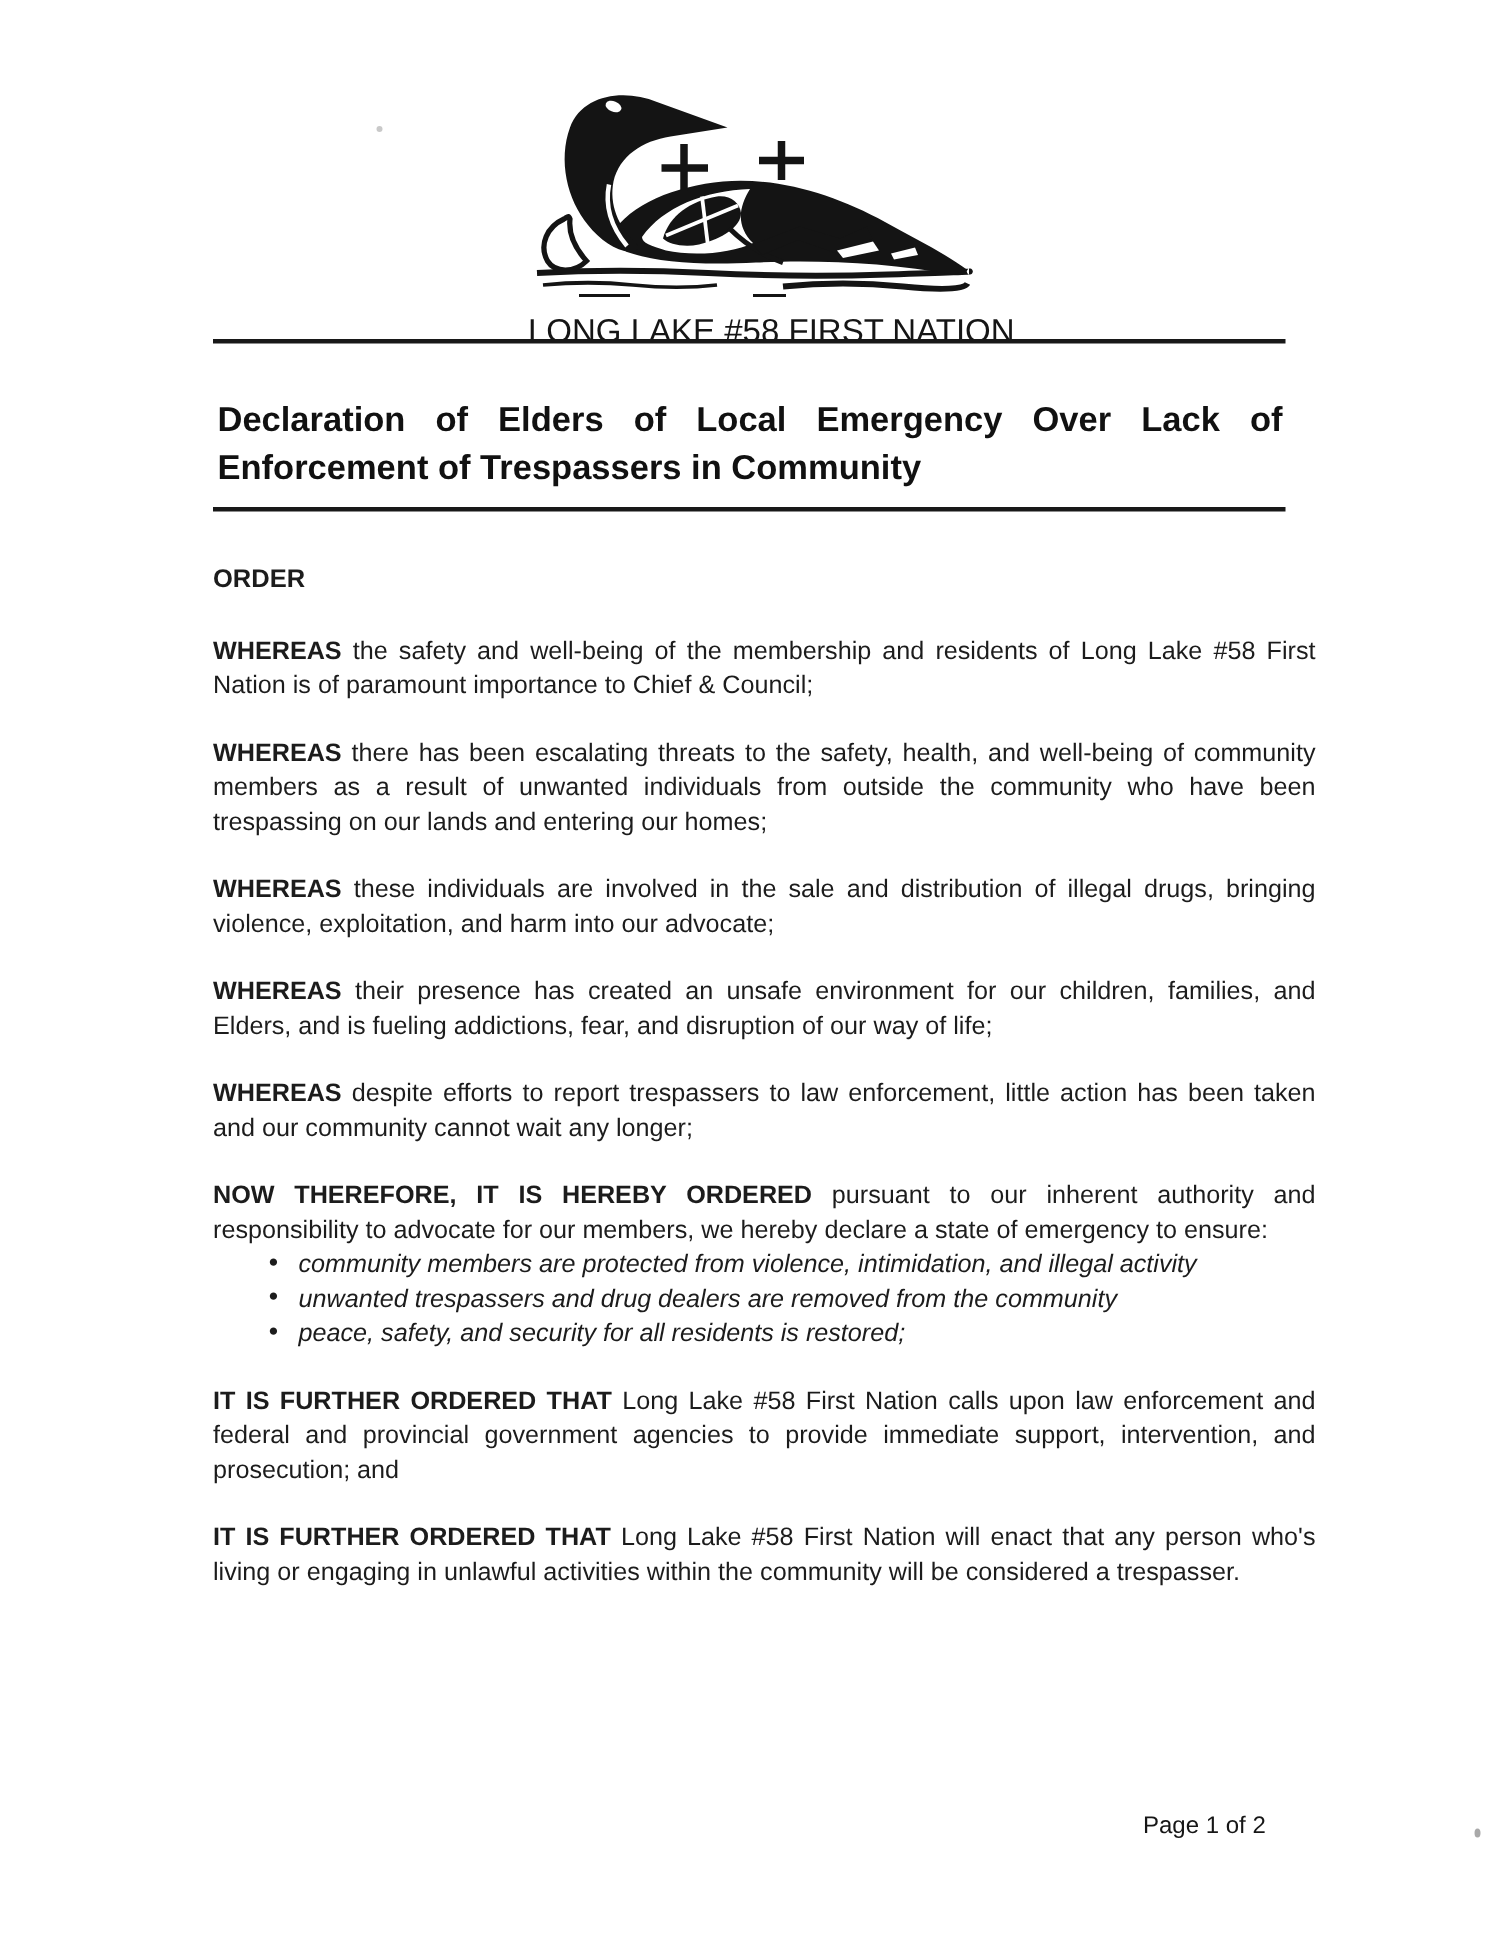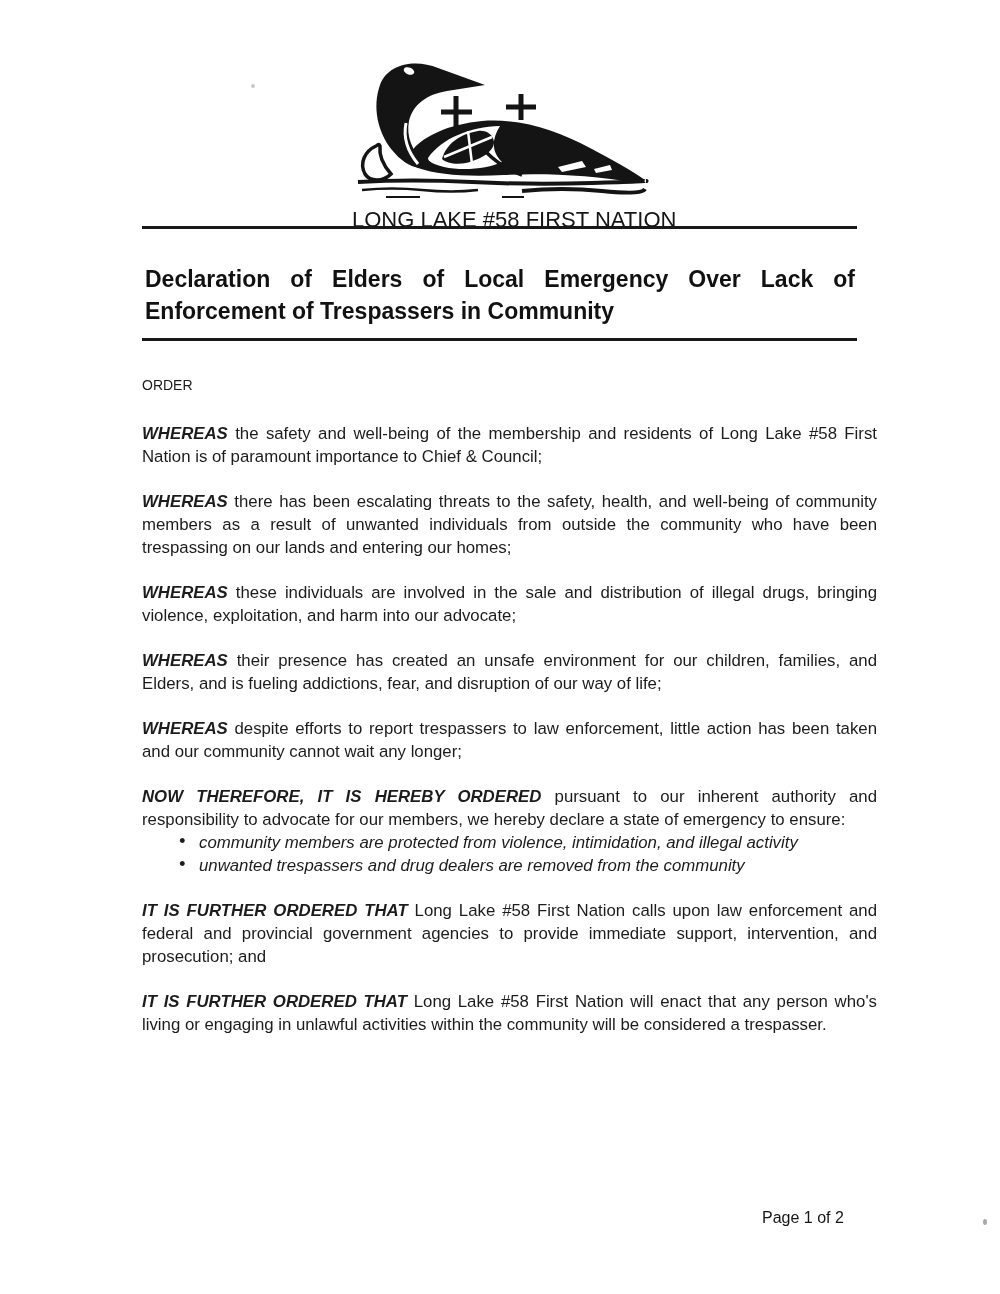--- a/index.html
+++ b/index.html
@@ -54,30 +54,30 @@
   }
   .doc-body {
     position: absolute;
     left: 142px;
     top: 374px;
     width: 735px;
     font-size: 16.8px;
     line-height: 23px;
   }
   .order-heading {
-    font-weight: normal;
+    font-weight: bold;
     margin: 0 0 25px 0;
-    font-size: 14px;
+    font-size: 17px;
   }
   .doc-body p {
     margin: 0 0 22px 0;
     text-align: justify;
   }
   .doc-body p.tight { margin-bottom: 0; }
-  .lead { font-weight: bold; font-style: italic; }
+  .lead { font-weight: bold; }
   ul.order-list {
     margin: 0 0 22px 0;
     padding: 0 0 0 57px;
     list-style: none;
   }
   ul.order-list li {
     position: relative;
     text-align: justify;
     margin: 0;
     font-style: italic;
@@ -157,20 +157,21 @@
 
     <p><span class="lead">WHEREAS</span> <span>their presence has created an unsafe environment for our children, families, and Elders, and is fueling addictions, fear, and disruption of our way of life;</span></p>
 
     <p><span class="lead">WHEREAS</span> <span>despite efforts to report trespassers to law enforcement, little action has been taken and our community cannot wait any longer;</span></p>
 
     <p class="tight"><span class="lead">NOW THEREFORE, IT IS HEREBY ORDERED</span> <span>pursuant to our inherent authority and responsibility to advocate for our members, we hereby declare a state of emergency to ensure:</span></p>
 
     <ul class="order-list">
       <li>community members are protected from violence, intimidation, and illegal activity</li>
       <li>unwanted trespassers and drug dealers are removed from the community</li>
+      <li>peace, safety, and security for all residents is restored;</li>
     </ul>
 
     <p><span class="lead">IT IS FURTHER ORDERED THAT</span> <span>Long Lake #58 First Nation calls upon law enforcement and federal and provincial government agencies to provide immediate support, intervention, and prosecution; and</span></p>
 
     <p><span class="lead">IT IS FURTHER ORDERED THAT</span> <span>Long Lake #58 First Nation will enact that any person who's living or engaging in unlawful activities within the community will be considered a trespasser.</span></p>
   </div>
 
   <div class="page-footer">Page 1 of 2</div>
 
   <div class="scan-speck speck-1"></div>

